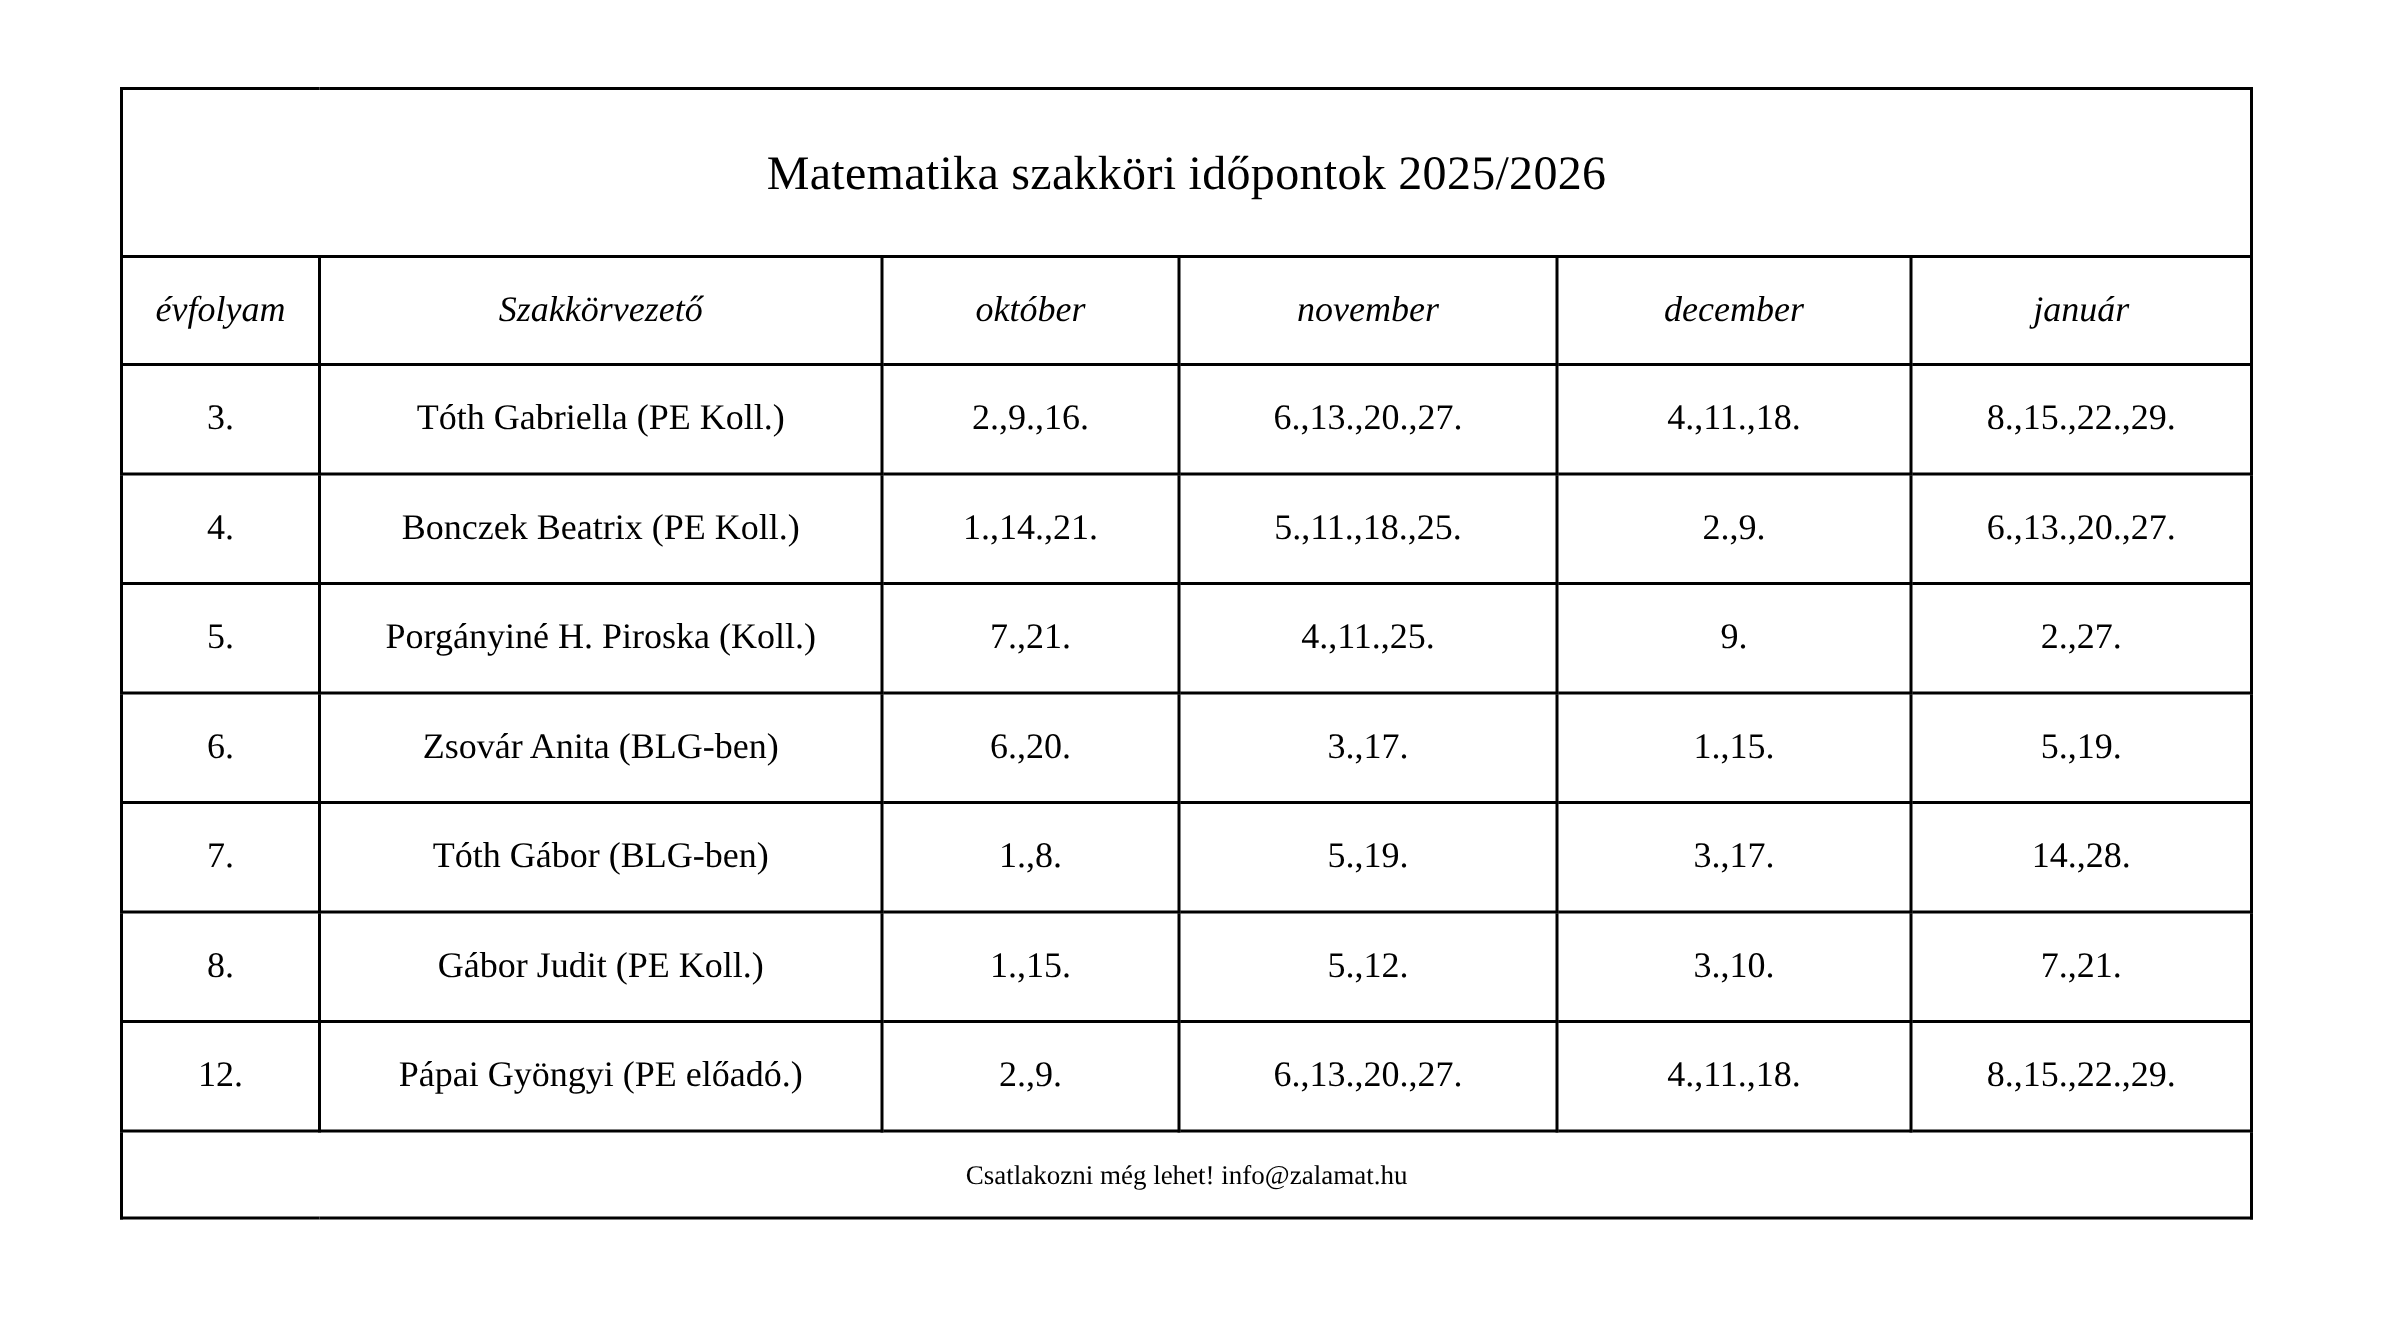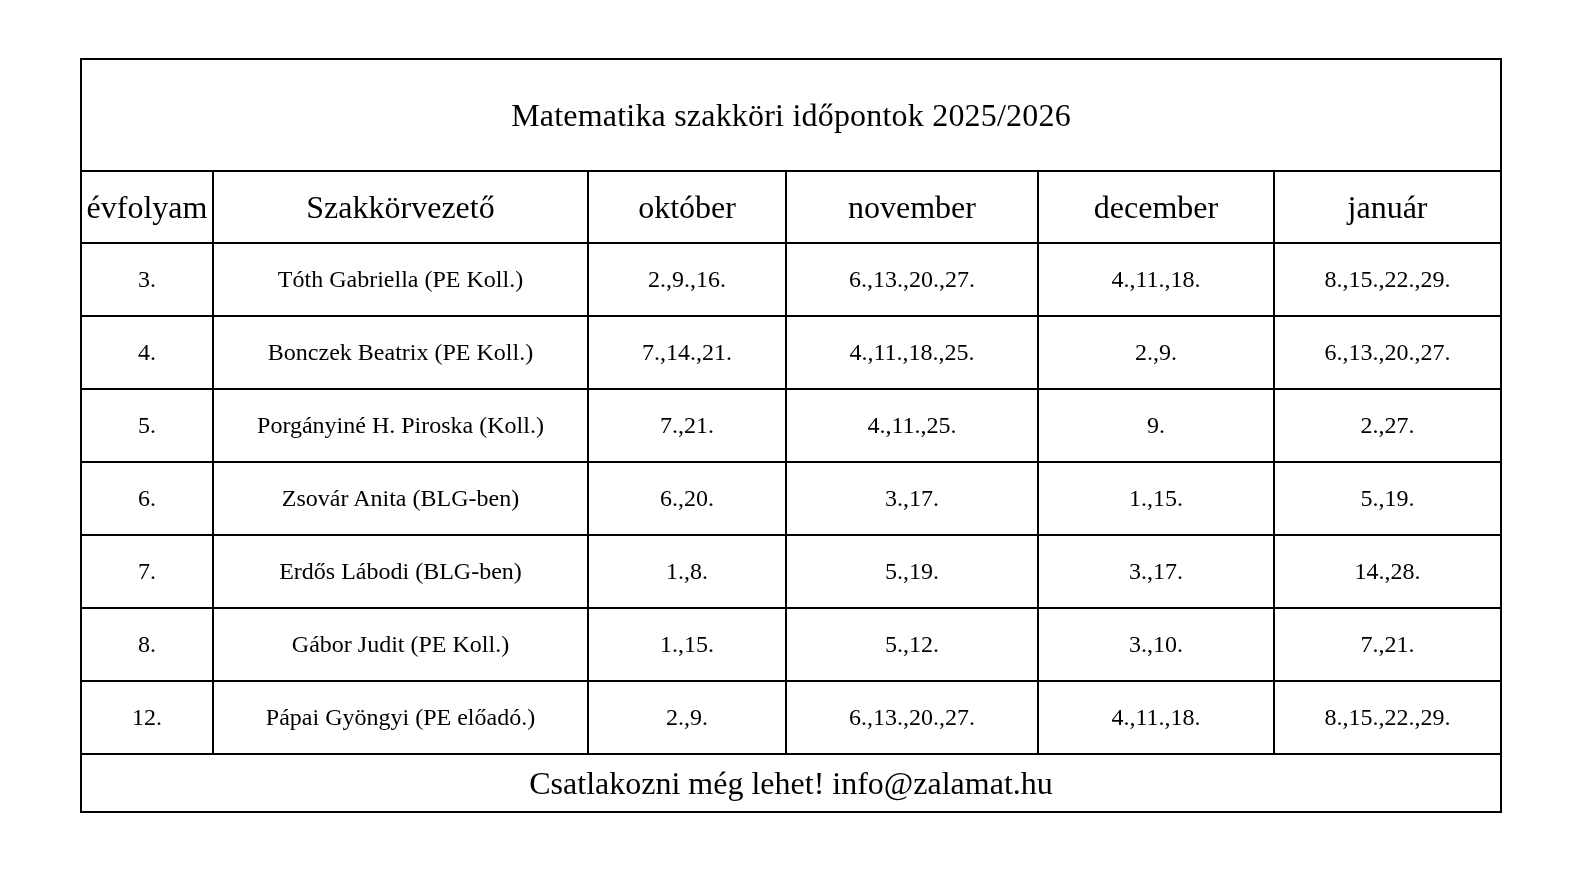--- a/index.html
+++ b/index.html
@@ -40,30 +40,31 @@
     padding: 0;
   }
   .title-cell {
     height: 110px;
     font-size: 32px;
     font-weight: bold;
     letter-spacing: 0.2px;
   }
   .head-cell {
     height: 70px;
-    font-size: 32px;
+    font-size: 24px;
     font-weight: bold;
+    font-style: italic;
   }
   .body-cell {
     height: 71px;
     font-size: 24px;
   }
   .footer-cell {
     height: 56px;
-    font-size: 32px;
+    font-size: 18px;
     font-weight: bold;
   }
   col.c-grade { width: 132px; }
   col.c-leader { width: 375px; }
   col.c-oct { width: 198px; }
   col.c-nov { width: 252px; }
   col.c-dec { width: 236px; }
   col.c-jan { width: 227px; }
 </style>
 </head>
@@ -98,22 +99,22 @@
           <td class="body-cell">Tóth Gabriella (PE Koll.)</td>
           <td class="body-cell">2.,9.,16.</td>
           <td class="body-cell">6.,13.,20.,27.</td>
           <td class="body-cell">4.,11.,18.</td>
           <td class="body-cell">8.,15.,22.,29.</td>
         </tr>
 
         <tr>
           <td class="body-cell">4.</td>
           <td class="body-cell">Bonczek Beatrix (PE Koll.)</td>
-          <td class="body-cell">7.,14.,21.</td>
-          <td class="body-cell">4.,11.,18.,25.</td>
+          <td class="body-cell">1.,14.,21.</td>
+          <td class="body-cell">5.,11.,18.,25.</td>
           <td class="body-cell">2.,9.</td>
           <td class="body-cell">6.,13.,20.,27.</td>
         </tr>
 
         <tr>
           <td class="body-cell">5.</td>
           <td class="body-cell">Porgányiné H. Piroska (Koll.)</td>
           <td class="body-cell">7.,21.</td>
           <td class="body-cell">4.,11.,25.</td>
           <td class="body-cell">9.</td>
@@ -124,21 +125,21 @@
           <td class="body-cell">6.</td>
           <td class="body-cell">Zsovár Anita (BLG-ben)</td>
           <td class="body-cell">6.,20.</td>
           <td class="body-cell">3.,17.</td>
           <td class="body-cell">1.,15.</td>
           <td class="body-cell">5.,19.</td>
         </tr>
 
         <tr>
           <td class="body-cell">7.</td>
-          <td class="body-cell">Erdős Lábodi (BLG-ben)</td>
+          <td class="body-cell">Tóth Gábor (BLG-ben)</td>
           <td class="body-cell">1.,8.</td>
           <td class="body-cell">5.,19.</td>
           <td class="body-cell">3.,17.</td>
           <td class="body-cell">14.,28.</td>
         </tr>
 
         <tr>
           <td class="body-cell">8.</td>
           <td class="body-cell">Gábor Judit (PE Koll.)</td>
           <td class="body-cell">1.,15.</td>

